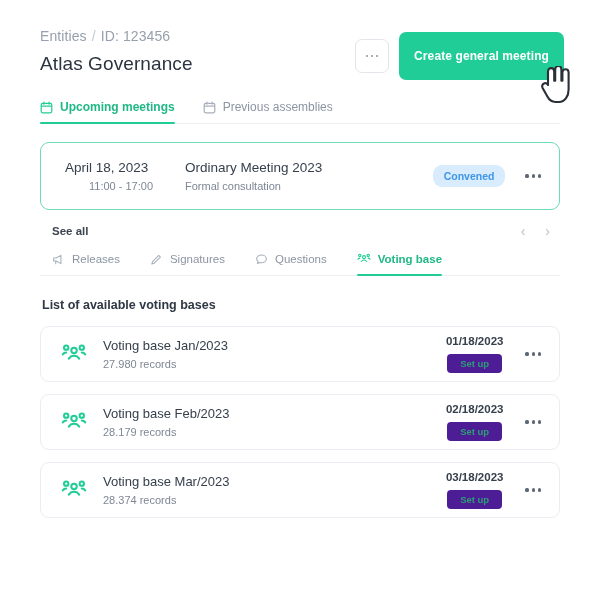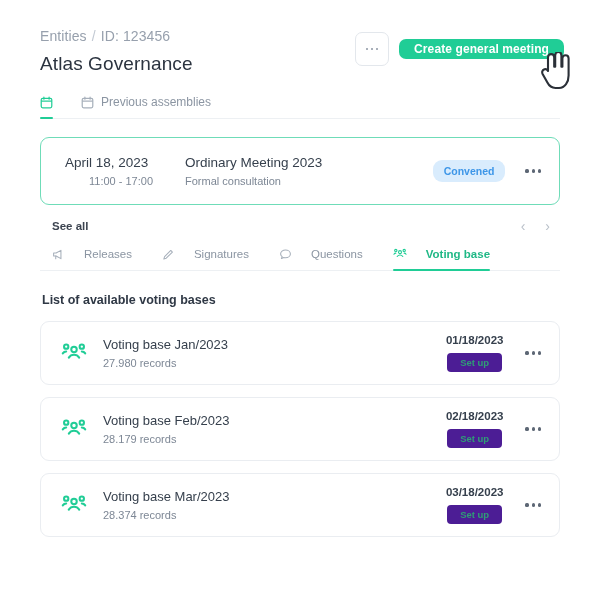--- a/index.html
+++ b/index.html
@@ -19,21 +19,21 @@
   .title { font-size: 19px; color: #2c3440; font-weight: 400; margin-top: 9px; letter-spacing: .1px; }
 
   .header-actions { display: flex; align-items: center; gap: 10px; margin-top: 4px; position: relative; }
   .dots-btn {
     width: 34px; height: 34px; border: 1px solid #e3e7ec; border-radius: 7px;
     background: #fff; display: flex; align-items: center; justify-content: center;
     gap: 2.5px;
   }
   .dots-btn i { width: 2.6px; height: 2.6px; border-radius: 50%; background: #8d96a3; display: block; }
   .cta {
-    height: 20px; padding: 0 15px; border: none; border-radius: 7px;
+    height: 48px; padding: 0 15px; border: none; border-radius: 7px;
     background: #20cd96; color: #fff; font-size: 12px; font-weight: 700;
     font-family: "Liberation Sans", sans-serif; letter-spacing: .1px;
     display: flex; align-items: center;
   }
   .cursor { position: absolute; right: -8px; bottom: -24px; width: 34px; height: 38px; }
 
   
   .tabs { margin: 20px 40px 0 40px; border-bottom: 1px solid #edf0f3; display: flex; gap: 28px; }
   .tab { display: flex; align-items: center; gap: 7px; padding-bottom: 9px; font-size: 12px; color: #8b95a2; position: relative; }
   .tab.active { color: #20b886; font-weight: 700; }
@@ -60,30 +60,30 @@
   .row-dots i { width: 3.2px; height: 3.2px; border-radius: 50%; background: #5d6775; display: block; }
 
   
   .seeall-row { margin: 0 40px; padding: 14px 2px 14px 12px; display: flex; align-items: center; justify-content: space-between; }
   .seeall { font-size: 11.5px; color: #3c4450; font-weight: 700; }
   .pager { display: flex; gap: 20px; padding-right: 8px; }
   .pager span { color: #b9c0c9; font-size: 14px; line-height: 1; }
 
   
   .subtabs { margin: 0 40px; border-bottom: 1px solid #edf0f3; display: flex; gap: 30px; padding-left: 12px; }
-  .stab { display: flex; align-items: center; gap: 19px; padding-bottom: 9px; font-size: 11.5px; color: #8b95a2; position: relative; }
+  .stab { display: flex; align-items: center; gap: 7px; padding-bottom: 9px; font-size: 11.5px; color: #8b95a2; position: relative; }
   .stab.active { color: #20b886; font-weight: 700; }
   .stab.active::after { content: ""; position: absolute; left: 0; right: 0; bottom: -1px; height: 2.5px; background: #20cd96; border-radius: 2px; }
 
   
   .list-title { margin: 22px 40px 0 40px; padding-left: 2px; font-size: 12.5px; color: #2f3845; font-weight: 700; }
   .list { margin: 14px 40px 0 40px; display: flex; flex-direction: column; gap: 12px; }
   .lrow {
     border: 1px solid #eaedf1; border-radius: 9px; background: #fff;
-    height: 64px; padding: 0 16px 0 20px; display: flex; align-items: center;
+    height: 56px; padding: 0 16px 0 20px; display: flex; align-items: center;
   }
   .lrow .ic { width: 26px; height: 26px; margin-right: 16px; flex: none; }
   .lrow .txt { flex: 1; }
   .lrow .nm { font-size: 13px; color: #36404d; }
   .lrow .rc { font-size: 11px; color: #7d8795; margin-top: 5px; }
   .lrow .right { text-align: center; margin-right: 20px; }
   .lrow .dt { font-size: 11.5px; color: #36404d; font-weight: 700; }
   .badge-setup {
     display: inline-block; margin-top: 7px; background: #4c1d95; color: #2f9d76;
     font-size: 9.5px; font-weight: 700; padding: 4px 13px; border-radius: 4px;
@@ -117,20 +117,21 @@
     </div>
   </div>
 
   <div class="tabs">
     <div class="tab active">
       <svg width="13" height="13" viewBox="0 0 16 16">
         <rect x="1.5" y="2.8" width="13" height="11.7" rx="1.8" fill="none" stroke="#20cd96" stroke-width="1.5"></rect>
         <path d="M1.5 6.3h13" stroke="#20cd96" stroke-width="1.5"></path>
         <path d="M4.8 1.4v2.6M11.2 1.4v2.6" stroke="#20cd96" stroke-width="1.5" stroke-linecap="round"></path>
       </svg>
+      <span>Upcoming meetings</span>
     </div>
     <div class="tab">
       <svg width="13" height="13" viewBox="0 0 16 16">
         <rect x="1.5" y="2.8" width="13" height="11.7" rx="1.8" fill="none" stroke="#a7b0bb" stroke-width="1.5"></rect>
         <path d="M1.5 6.3h13" stroke="#a7b0bb" stroke-width="1.5"></path>
         <path d="M4.8 1.4v2.6M11.2 1.4v2.6" stroke="#a7b0bb" stroke-width="1.5" stroke-linecap="round"></path>
       </svg>
       <span>Previous assemblies</span>
     </div>
   </div>

